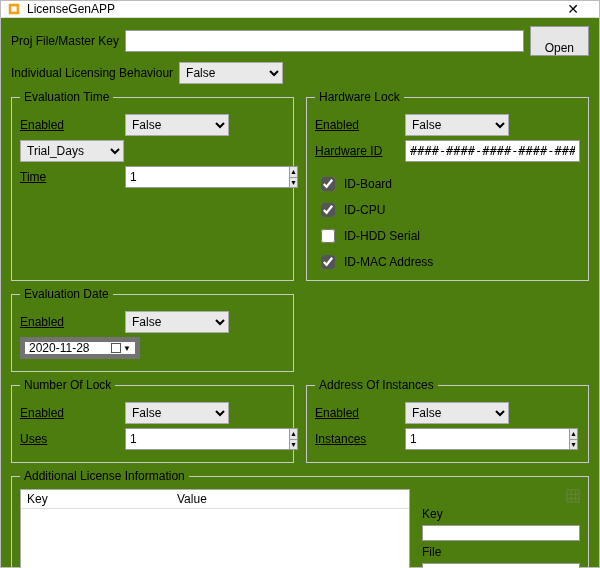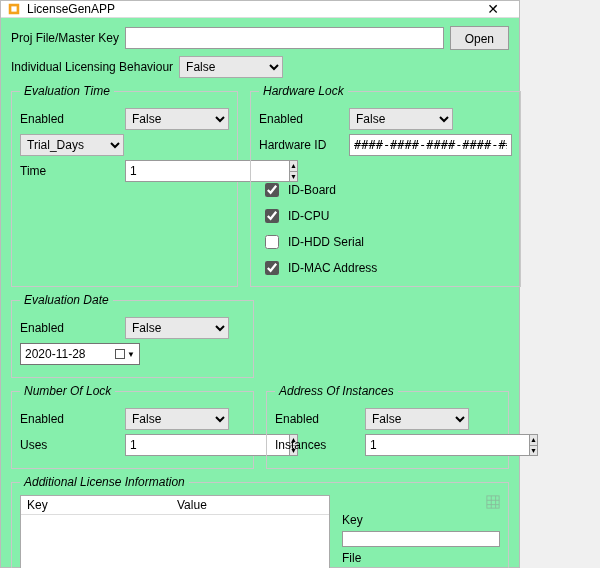--- a/index.html
+++ b/index.html
@@ -1,45 +1,45 @@
 <!DOCTYPE html>
 <html><head>
 <meta charset="utf-8">
 <style>
   * { box-sizing: border-box; font-family: "Segoe UI", Tahoma, sans-serif; font-size: 12px; }
   body { margin: 0; background: #f0f0f0; width: 600px; height: 568px; overflow: hidden; }
-  .window { width: 520px; height: 568px; background: #86efac; border: 1px solid #bbb; display: flex; flex-direction: column; }
+  .window { width: 600px; height: 568px; background: #4d7c0f; border: 1px solid #bbb; display: flex; flex-direction: column; }
   .titlebar { height: 28px; background: #fff; display: flex; align-items: center; padding: 0 6px; border-bottom: 1px solid #ddd; }
   .titlebar .app-icon { width: 14px; height: 14px; margin-right: 6px; }
   .titlebar .title { flex: 1; }
   .titlebar .close { width: 40px; text-align: center; font-size: 14px; cursor: pointer; }
   .content { padding: 8px 10px 6px 10px; flex: 1; display: flex; flex-direction: column; gap: 6px; }
   .row { display: flex; align-items: center; gap: 6px; }
   .lbl { white-space: nowrap; text-align: right; }
   input.text, select, input.num { height: 22px; border: 1px solid #999; background: #fff; padding: 0 4px; }
   input.text { flex: 1; }
   select { background: #e9e9e9; border: 1px solid #aaa; height: 22px; padding: 0 2px; }
-  button { height: 24px; border: 1px solid #999; background: #e6e6e6; padding: 5px 14px; cursor: pointer; }
+  button { height: 24px; border: 1px solid #999; background: #e6e6e6; padding: 14px 14px; cursor: pointer; }
   button:disabled { color: #999; border-color: #c0c0c0; background: #eee; cursor: default; }
   fieldset { border: 1px solid #c8c8c8; padding: 6px 8px 8px 8px; margin: 0; }
-  legend { padding: 0 4px; font-style: italic; }
+  legend { padding: 0 4px; }
   .two-col { display: flex; gap: 12px; }
   .two-col > * { flex: 1; }
   .form-row { display: flex; align-items: center; margin: 4px 0; }
-  .form-row .fl { width: 105px; }
+  .form-row .fl { width: 105px; text-decoration: underline; }
   .form-row .fc { width: 104px; }
-  .hw-list { display: flex; flex-direction: column; gap: 6px; margin-top: 24px; margin-left: 2px; }
+  .hw-list { display: flex; flex-direction: column; gap: 6px; margin-top: 12px; margin-left: 2px; }
   .chk { display: flex; align-items: center; gap: 6px; }
   input[type="checkbox"] { width: 14px; height: 14px; accent-color: #555; }
   .spinner { display: flex; align-items: stretch; width: 104px; }
   .spinner input { flex: 1; border: 1px solid #999; border-right: none; height: 22px; padding: 0 4px; }
   .spinner .btns { display: flex; flex-direction: column; width: 16px; }
   .spinner .btns div { flex: 1; border: 1px solid #999; background: #e6e6e6; font-size: 7px; line-height: 9px; text-align: center; cursor: pointer; }
   .spinner .btns div:first-child { border-bottom: none; }
-  .date-box { display: flex; align-items: center; width: 120px; border: 1px solid #737373; background: #fff; height: 22px; padding: 0 4px; }
+  .date-box { display: flex; align-items: center; width: 120px; border: 5px solid #737373; background: #fff; height: 22px; padding: 0 4px; }
   .date-box .dd { margin-left: auto; display: flex; align-items: center; gap: 2px; }
   .date-box .square { width: 10px; height: 10px; border: 1px solid #555; }
   .tbl-area { display: flex; gap: 12px; align-items: flex-start; }
   .tbl { flex: 1; border: 1px solid #aaa; background: #fff; height: 106px; }
   .tbl .hdr { display: flex; border-bottom: 1px solid #ddd; }
   .tbl .hdr div { padding: 2px 6px; }
   .tbl .hdr .c1 { width: 150px; }
   .side { width: 158px; display: flex; flex-direction: column; gap: 4px; }
   .side input.text { width: 100%; }
   .grid-icon { width: 14px; height: 14px; align-self: flex-end; opacity: .5; }

